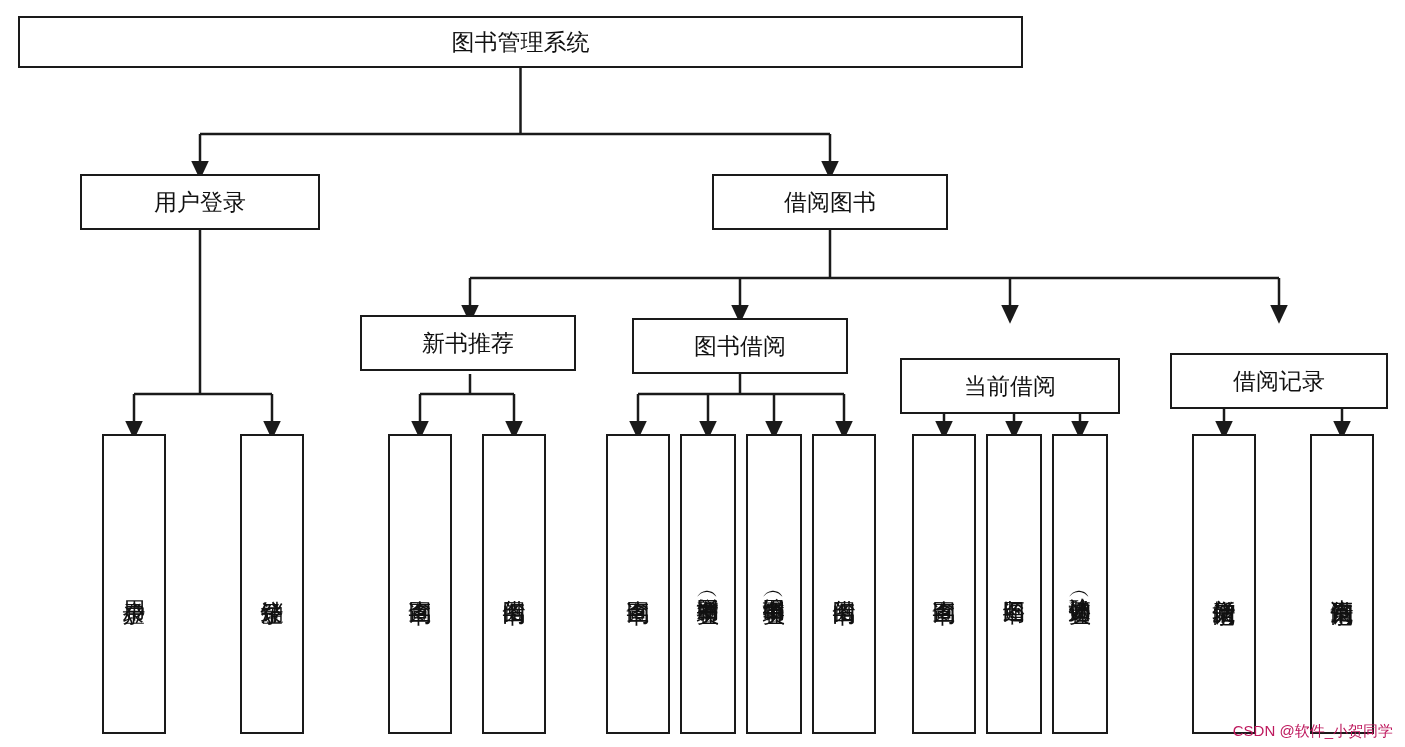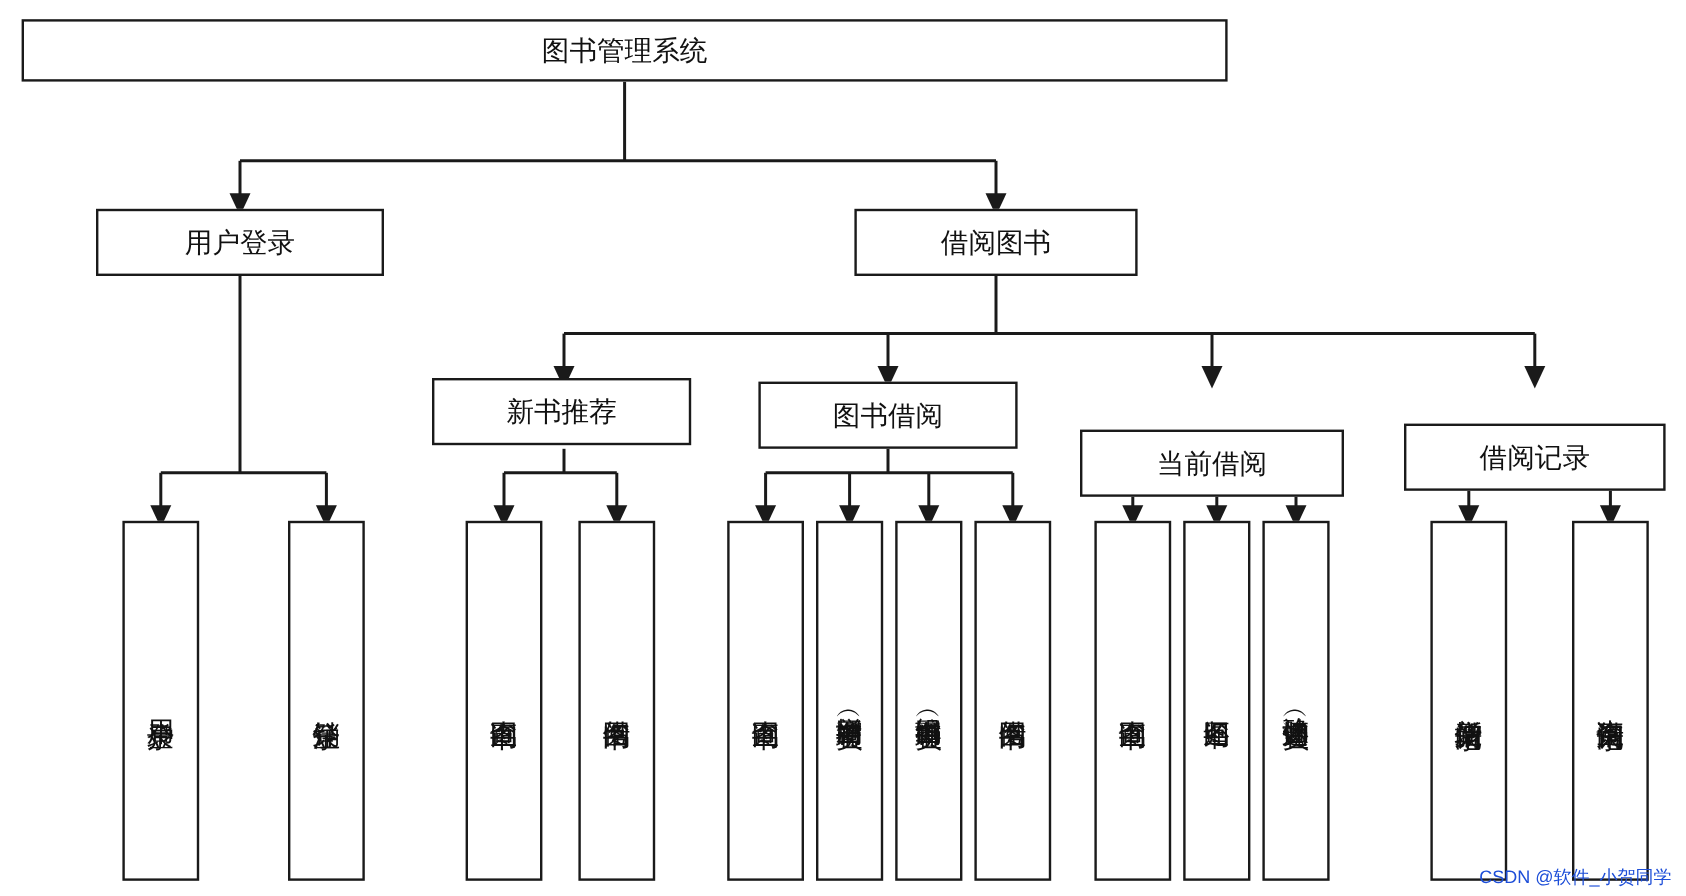--- a/index.html
+++ b/index.html
@@ -51,21 +51,21 @@
   }
   .node .lbl {
     display: block;
     white-space: pre-line;
   }
   #watermark {
     position: absolute;
     right: 12px;
     bottom: 6px;
     font-size: 15px;
-    color: #1d4ed8;
+    color: #be185d;
     white-space: nowrap;
   }
 </style>
 </head>
 <body>
 
 <div id="canvas">
   <svg id="edges" viewBox="0 0 1405 747">
     <defs>
       <marker id="arrow" markerWidth="9" markerHeight="9" refX="4.5" refY="4" orient="auto" markerUnits="strokeWidth">

